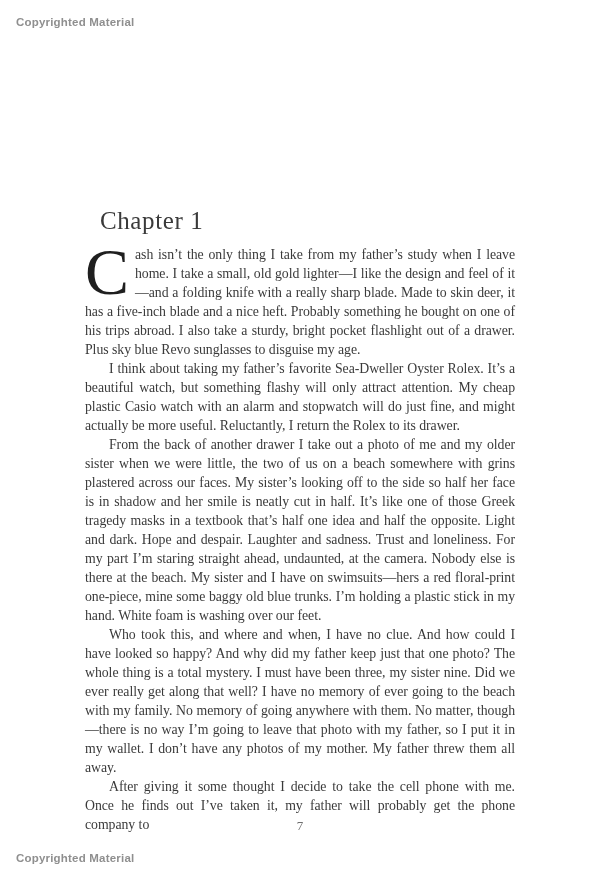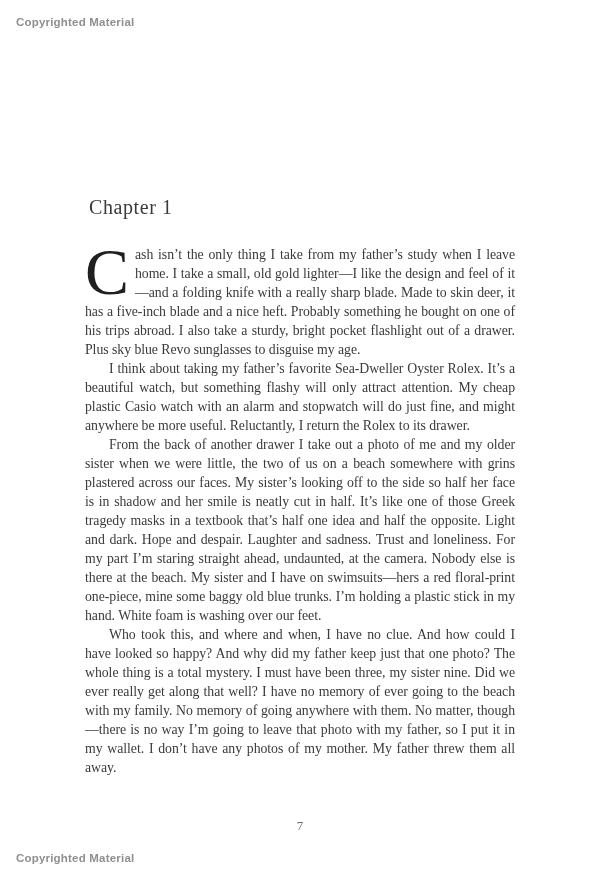--- a/index.html
+++ b/index.html
@@ -28,22 +28,22 @@
     font-size: 11.5px;
     letter-spacing: 0.2px;
     color: var(--notice);
   }
   .notice.top { top: 16px; }
   .notice.bottom { top: 852px; }
   .chapter {
     position: absolute;
     left: 85px;
     top: 192px;
-    margin: 4px;
-    font-size: 20px;
+    margin: 15px;
+    font-size: 25px;
     font-weight: normal;
     letter-spacing: 0.6px;
     color: var(--text);
   }
   .body-text {
     position: absolute;
     left: 85px;
     top: 245px;
     width: 430px;
     font-size: 13.8px;
@@ -76,21 +76,22 @@
 </head>
 <body>
 
 <div class="page">
   <div class="notice top">Copyrighted Material</div>
 
   <h1 class="chapter">Chapter 1</h1>
 
   <div class="body-text" id="body-text">
       <p class="para"><span class="dropcap">C</span><span class="">ash isn’t the only thing I take from my father’s study when I leave home. I take a small, old gold lighter—I like the design and feel of it—and a folding knife with a really sharp blade. Made to skin deer, it has a five-inch blade and a nice heft. Probably something he bought on one of his trips abroad. I also take a sturdy, bright pocket flashlight out of a drawer. Plus sky blue Revo sunglasses to disguise my age.</span></p>
-      <p class="para indent"><span class="">I think about taking my father’s favorite Sea-Dweller Oyster Rolex. It’s a beautiful watch, but something flashy will only attract attention. My cheap plastic Casio watch with an alarm and stopwatch will do just fine, and might anywhere be more useful. Reluctantly, I return the Rolex to its drawer.</span></p>
+      <p class="para indent"><span class="">I think about taking my father’s favorite Sea-Dweller Oyster Rolex. It’s a beautiful watch, but something flashy will only attract attention. My cheap plastic Casio watch with an alarm and stopwatch will do just fine, and might actually be more useful. Reluctantly, I return the Rolex to its drawer.</span></p>
       <p class="para indent"><span class="">From the back of another drawer I take out a photo of me and my older sister when we were little, the two of us on a beach somewhere with grins plastered across our faces. My sister’s looking off to the side so half her face is in shadow and her smile is neatly cut in half. It’s like one of those Greek tragedy masks in a textbook that’s half one idea and half the opposite. Light and dark. Hope and despair. Laughter and sadness. Trust and loneliness. For my part I’m staring straight ahead, undaunted, at the camera. Nobody else is there at the beach. My sister and I have on swimsuits—hers a red floral-print one-piece, mine some baggy old blue trunks. I’m holding a plastic stick in my hand. White foam is washing over our feet.</span></p>
       <p class="para indent"><span class="">Who took this, and where and when, I have no clue. And how could I have looked so happy? And why did my father keep just that one photo? The whole thing is a total mystery. I must have been three, my sister nine. Did we ever really get along that well? I have no memory of ever going to the beach with my family. No memory of going </span><span class="italic">anywhere</span><span class=""> with them. No matter, though—there is no way I’m going to leave that photo with my father, so I put it in my wallet. I don’t have any photos of my mother. My father threw them all away.</span></p>
+      <p class="para indent"><span class="">After giving it some thought I decide to take the cell phone with me. Once he finds out I’ve taken it, my father will probably get the phone company to</span></p>
     </div>
 
   <div class="page-number">7</div>
 
   <div class="notice bottom">Copyrighted Material</div>
 </div>
 
 </body></html>

